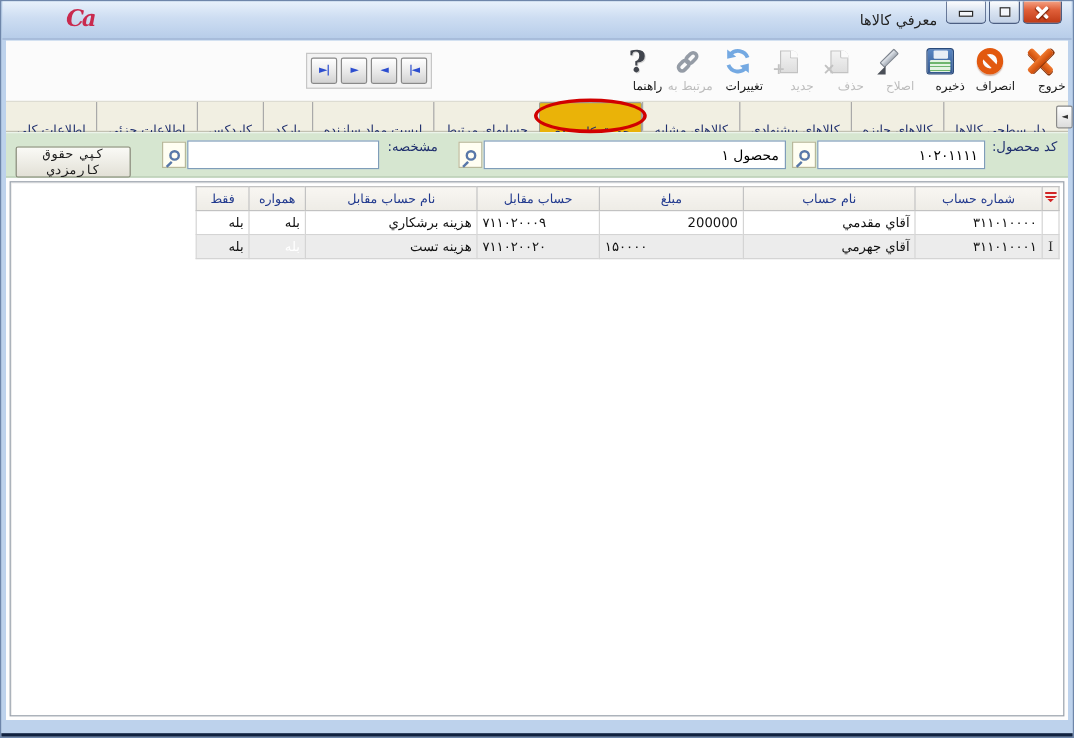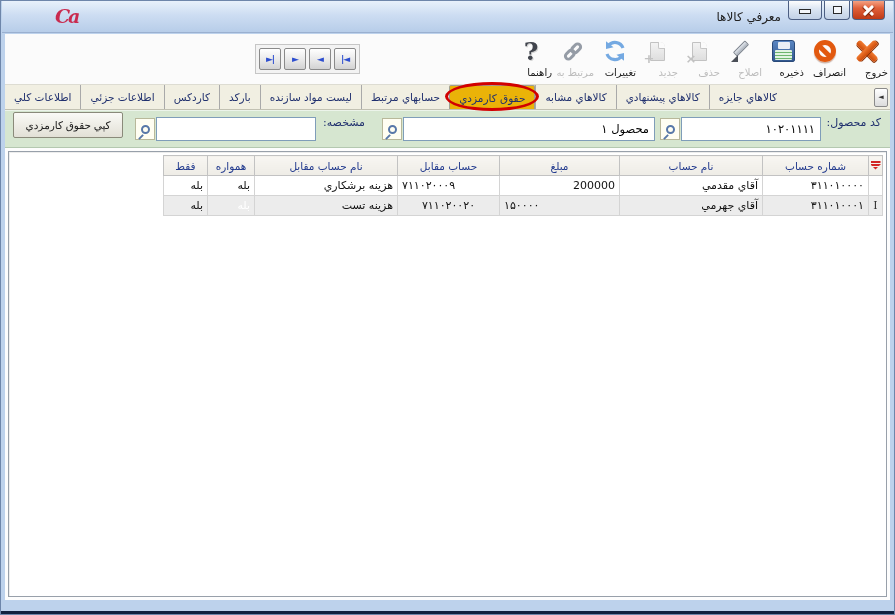--- a/index.html
+++ b/index.html
@@ -71,35 +71,35 @@
   .noentry::after { content:''; position:absolute; top:50%; left:-1px; right:-1px; height:5px;
     margin-top:-2.5px; background:var(--exit_orange,#e2590f); }
   .xmark { position:relative; width:26px; height:24px; }
   .xmark span { position:absolute; top:9px; left:0; width:26px; height:6px; border-radius:2px;
     background:linear-gradient(#f07a30,#cc4a08); box-shadow:1px 1px 0 #8a3408; }
   .xmark span.b1 { transform:rotate(45deg); } .xmark span.b2 { transform:rotate(-45deg); }
 
   
   .tabrow { position:relative; height:25px; background:#f1efe2; border-bottom:1px solid #c2c1b2;
     display:flex; align-items:stretch; overflow:visible; }
-  .tab { padding:0 9px; font-size:10.5px; line-height:24px; color:#20306e; white-space:nowrap;
+  .tab { padding:12px 9px; font-size:10.5px; line-height:24px; color:#20306e; white-space:nowrap;
     cursor:pointer; direction:rtl; }
   .tab + .tab { border-left:1px solid #a9a9a9; }
   .tab.selected { background:#eab308; border:1px solid #a0a094; border-bottom:none; border-radius:2px 2px 0 0; }
   .tabscroll { margin-left:auto; display:flex; align-items:center; gap:1px; padding-right:2px; }
   .tsbtn { width:14px; height:19px; font-size:7px; color:#333; background:linear-gradient(#fff,#dcdcdc);
     border:1px solid #8a8a8a; border-radius:2px; display:flex; align-items:center; justify-content:center; cursor:pointer; }
   .circle { position:absolute; top:-3px; height:29px; border:3px solid var(--circle_red,#d10000);
     border-radius:50%; pointer-events:none; z-index:5; }
 
   
   .formstrip { position:relative; height:38px; background:var(--strip_green,#d6e6d0);
     border-bottom:1px solid #b4c8b0; box-shadow:inset 0 1px 0 #ecf4ea; }
-  .copybtn { position:absolute; left:8px; top:2px; width:110px; height:26px; font-size:10.5px;
-    font-family:Liberation Serif, serif; color:#1a1a1a; background:linear-gradient(#fafaf6,#e2e0d6);
+  .copybtn { position:absolute; left:8px; top:12px; width:96px; height:26px; font-size:10.5px;
+    font-family:Liberation Mono, monospace; color:#1a1a1a; background:linear-gradient(#fafaf6,#e2e0d6);
     border:1px solid #8a8a7a; border-radius:2px; cursor:pointer; direction:rtl; }
   .searchbtn { position:absolute; width:20px; height:22px; top:8px; background:#fffef2;
     border:1px solid #b8b89a; cursor:pointer; display:flex; align-items:center; justify-content:center; }
   .mag { position:relative; width:9px; height:9px; border:2px solid #5878a8; border-radius:50%; display:block; }
   .mag::after { content:''; position:absolute; width:2px; height:6px; background:#5878a8;
     transform:rotate(45deg); left:-3px; top:7px; }
   .finput { position:absolute; top:7px; height:24px; border:1px solid #7f9db9; background:#fff;
     font-family:"DejaVu Sans", sans-serif; font-size:11.5px; padding:0 5px; direction:rtl; }
   .flabel { position:absolute; top:6px; font-size:11px; color:#20306e; direction:rtl; }
 
@@ -229,20 +229,21 @@
     <div class="tab">اطلاعات كلي</div>
         <div class="tab">اطلاعات جزئي</div>
         <div class="tab">كاردكس</div>
         <div class="tab">باركد</div>
         <div class="tab">ليست مواد سازنده</div>
         <div class="tab">حسابهاي مرتبط</div>
         <div class="tab selected">حقوق كارمزدي</div>
         <div class="tab">كالاهاي مشابه</div>
         <div class="tab">كالاهاي پيشنهادي</div>
         <div class="tab">كالاهاي جايزه</div>
+        <div class="tab">دار سطحي كالاها</div>
         <div class="tabscroll">
           <div class="tsbtn">◄</div>
         </div>
       </div>
 
     <div class="formstrip">
       <button class="copybtn">كپي حقوق كارمزدي</button>
 
       <button class="searchbtn" style="left:130px;">
           <span class="mag"></span>
@@ -285,21 +286,21 @@
               <td style="text-align: left;">۷۱۱۰۲۰۰۰۹</td>
               <td style="text-align: right;">هزينه برشكاري</td>
               <td style="text-align: right;">بله</td>
               <td style="text-align: right;">بله</td>
             </tr>
             <tr class="alt">
               <td class="ind" style="text-align: center;">I</td>
               <td style="text-align: right;">۳۱۱۰۱۰۰۰۱</td>
               <td style="text-align: right;">آقاي جهرمي</td>
               <td style="text-align: left;">۱۵۰۰۰۰</td>
-              <td style="text-align: center;">۷۱۱۰۲۰۰۲۰</td>
+              <td style="text-align: left;">۷۱۱۰۲۰۰۲۰</td>
               <td style="text-align: right;">هزينه تست</td>
               <td class="selcell" style="text-align: right;">بله</td>
               <td style="text-align: right;">بله</td>
             </tr>
           </tbody>
         </table>
     </div>
 
   </div>
 

